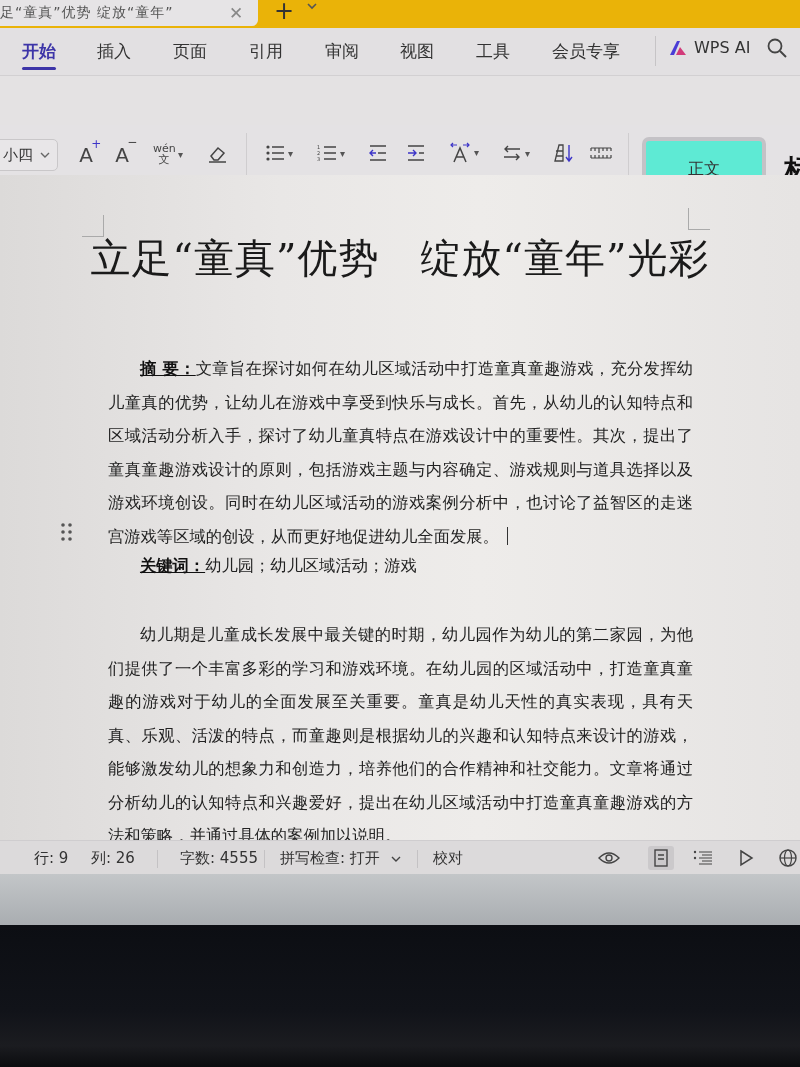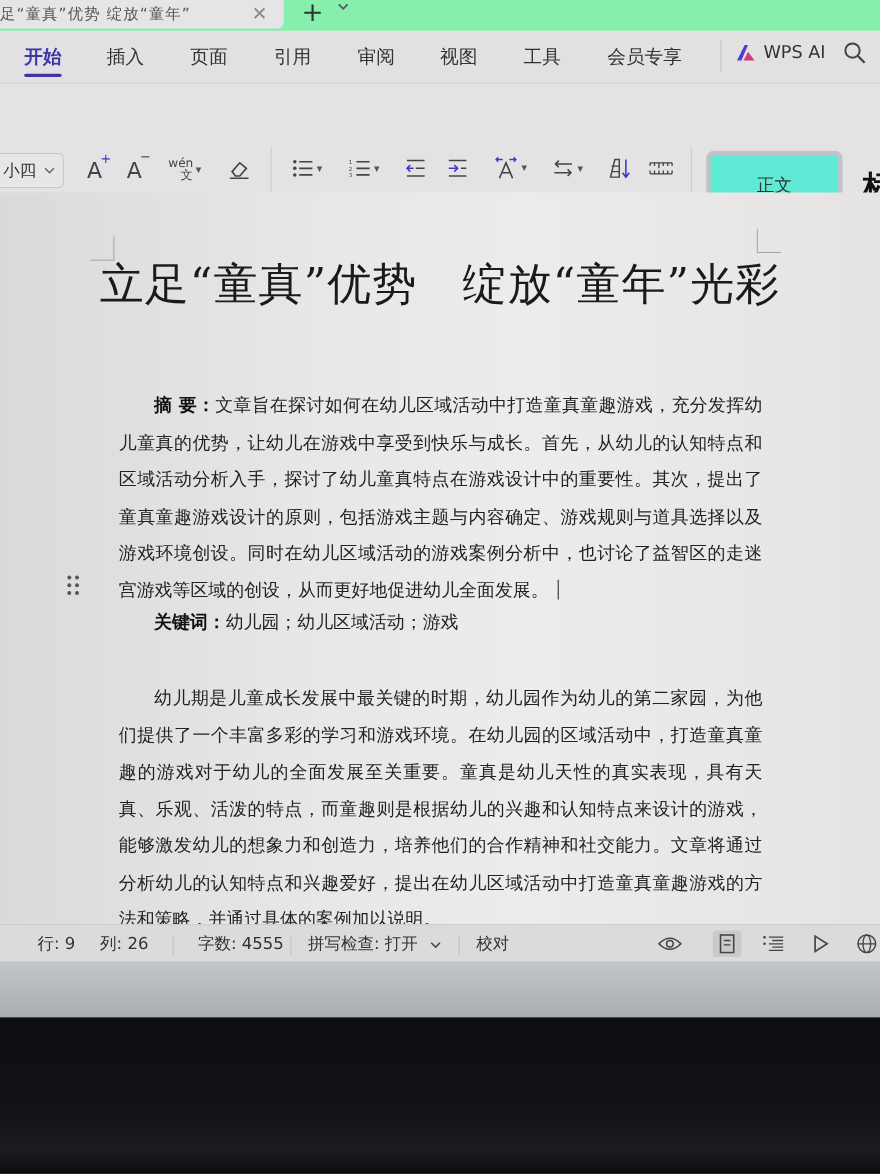--- a/index.html
+++ b/index.html
@@ -11,21 +11,21 @@
     color: #333;
   }
   .screen {
     position: absolute; left: 0; top: 0; width: 800px; height: 925px;
     background: #e4e2e3;
     overflow: hidden;
   }
   
   .tabbar {
     position: absolute; left: 0; top: 0; width: 800px; height: 28px;
-    background: #86efac;
+    background: #eab308;
   }
   .doc-tab {
     position: absolute; left: -10px; top: 0; width: 268px; height: 26px;
     background: #e6e4e6; border-radius: 0 0 6px 6px;
     display: flex; align-items: center; padding-left: 10px;
     font-size: 14px; color: #555; white-space: nowrap; overflow: hidden;
   }
   .doc-tab .tab-title { flex: 1; overflow: hidden; letter-spacing: 1px; }
   .doc-tab .tab-close { width: 20px; font-size: 17px; color: #888; text-align: center; margin-right: 12px; }
   .new-tab { position: absolute; left: 274px; top: -3px; font-size: 24px; color: #333; }
@@ -88,21 +88,21 @@
   }
   .doc-subtitle {
     position: absolute; left: 232px; top: 113px; font-family: "DejaVu Serif", serif;
     font-size: 17px; font-weight: bold; color: #1a1a1a; letter-spacing: 0.5px;
   }
   .para {
     position: absolute; left: 108px; width: 585px;
     font-family: "DejaVu Serif", "Liberation Serif", serif; font-size: 16.3px; color: #222;
     line-height: 33.5px; text-indent: 32px; text-align: justify;
   }
-  .para .label { font-weight: bold; color: #111; }
+  .para .label { font-weight: bold; color: #111; text-decoration: underline; }
   .abstract { top: 177px; }
   .keywords { top: 374px; }
   .body-para { top: 443px; }
   .drag-handle { position: absolute; left: 60px; top: 347px; }
   .caret-cursor { display: inline-block; width: 1px; height: 18px; background: #333; vertical-align: -3px; margin-left: 8px; }
   
   .statusbar {
     position: absolute; left: 0; top: 840px; width: 800px; height: 34px;
     background: #dcdadb;
     border-top: 1px solid #cfcdcf;
@@ -176,21 +176,21 @@
       <span style="position:relative;font-size:20px;">
         <span>A</span><span style="position:absolute;left:12px;top:-6px;font-size:12px;color:#3d35c8;">+</span>
       </span>
     </div>
     <div class="rb" style="left:110px;top:16px;width:24px;height:28px">
       <span style="position:relative;font-size:20px;">
         <span>A</span><span style="position:absolute;left:12px;top:-8px;font-size:12px;">−</span>
       </span>
     </div>
     <div class="rb" style="left:148px;top:14px;width:40px;height:30px">
-      <span style="font-size:11px;line-height:11px;text-align:right;width:22px;">wén 文</span>
+      <span style="font-size:11px;line-height:11px;text-align:center;width:22px;">wén 文</span>
       <span class="caret">▾</span>
     </div>
     <div class="rb" style="left:204px;top:16px;width:26px;height:26px">
       <svg width="22" height="20" viewBox="0 0 22 20">
           <path d="M5 12 L12 4 L18 9 L12 16 L8 16 Z" stroke="#444" stroke-width="1.5" fill="none"></path>
           <path d="M3 18 L20 18" stroke="#444" stroke-width="1.5"></path>
         </svg>
     </div>
 
     <div class="rb" style="left:-4px;top:55px;width:34px;height:28px">

